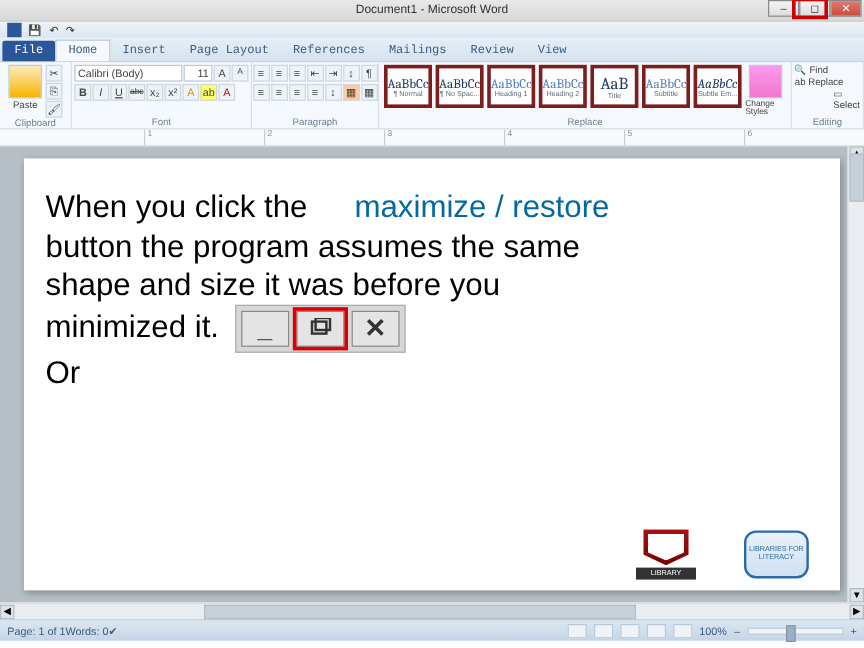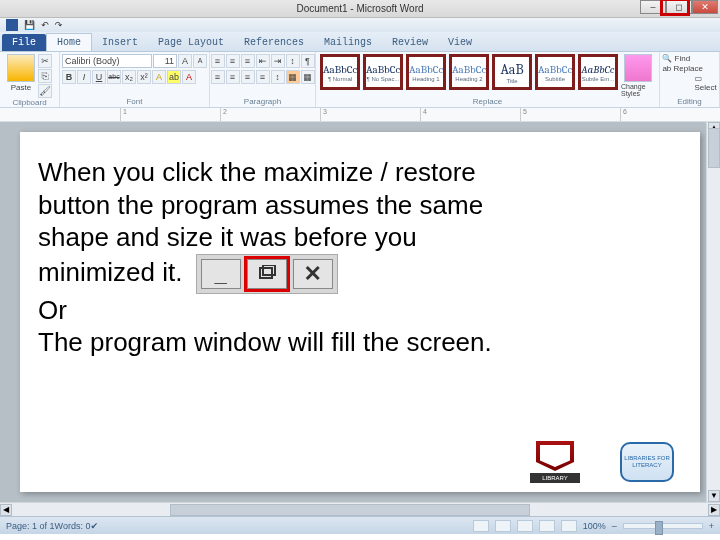--- a/index.html
+++ b/index.html
@@ -130,21 +130,21 @@
     position:relative;
   }
   .scroll-v {
     position:absolute; right:0; top:0; width:14px; height:100%;
     background:#e9edf1; border-left:1px solid #cfd6dc;
   }
   .scroll-v .thumb { position:absolute; left:1px; width:12px; background:#c7d0d8; height:40px; top:6px; border:1px solid #b2bec7;}
   .scroll-v .arrow { position:absolute; left:1px; width:12px; height:12px; background:#dde3e9; border:1px solid #b2bec7; font-size:8px; text-align:center; line-height:10px;}
   
   .para { font-family: Arial, sans-serif; font-size:26px; line-height:1.25; color:#000; }
-  .maxrestore { color:#000000; }
+  .maxrestore { color:#0369a1;margin-left:32px; }
   .win-illus {
     display:inline-block; vertical-align:middle;
     margin-left:6px;
     background:#d7d7d7;
     padding:4px;
     border:1px solid #aaa;
   }
   .win-illus .row { display:flex; gap:6px; }
   .win-illus .b {
     width:40px; height:30px; background:#e4e4e4;
@@ -351,21 +351,20 @@
           <span class="b mid">
             <svg viewBox="0 0 20 18">
                 <rect x="3" y="3" width="12" height="10" fill="none" stroke="#333" stroke-width="2"></rect>
                 <rect x="6" y="0" width="12" height="10" fill="none" stroke="#333" stroke-width="2"></rect>
               </svg>
           </span>
           <span class="b">✕</span>
         </span>
       </span><br>
       <span>Or</span><br>
-      <span>The program window will fill the screen.</span>
     </div>
     <div class="logos">
       <div class="logo la">
         <div class="shield"></div>
         <div class="bar">LIBRARY ARCHIVES</div>
       </div>
       <div class="logo ll">
         <div class="badge">
             <span>LIBRARIES FOR LITERACY</span>
           </div>

